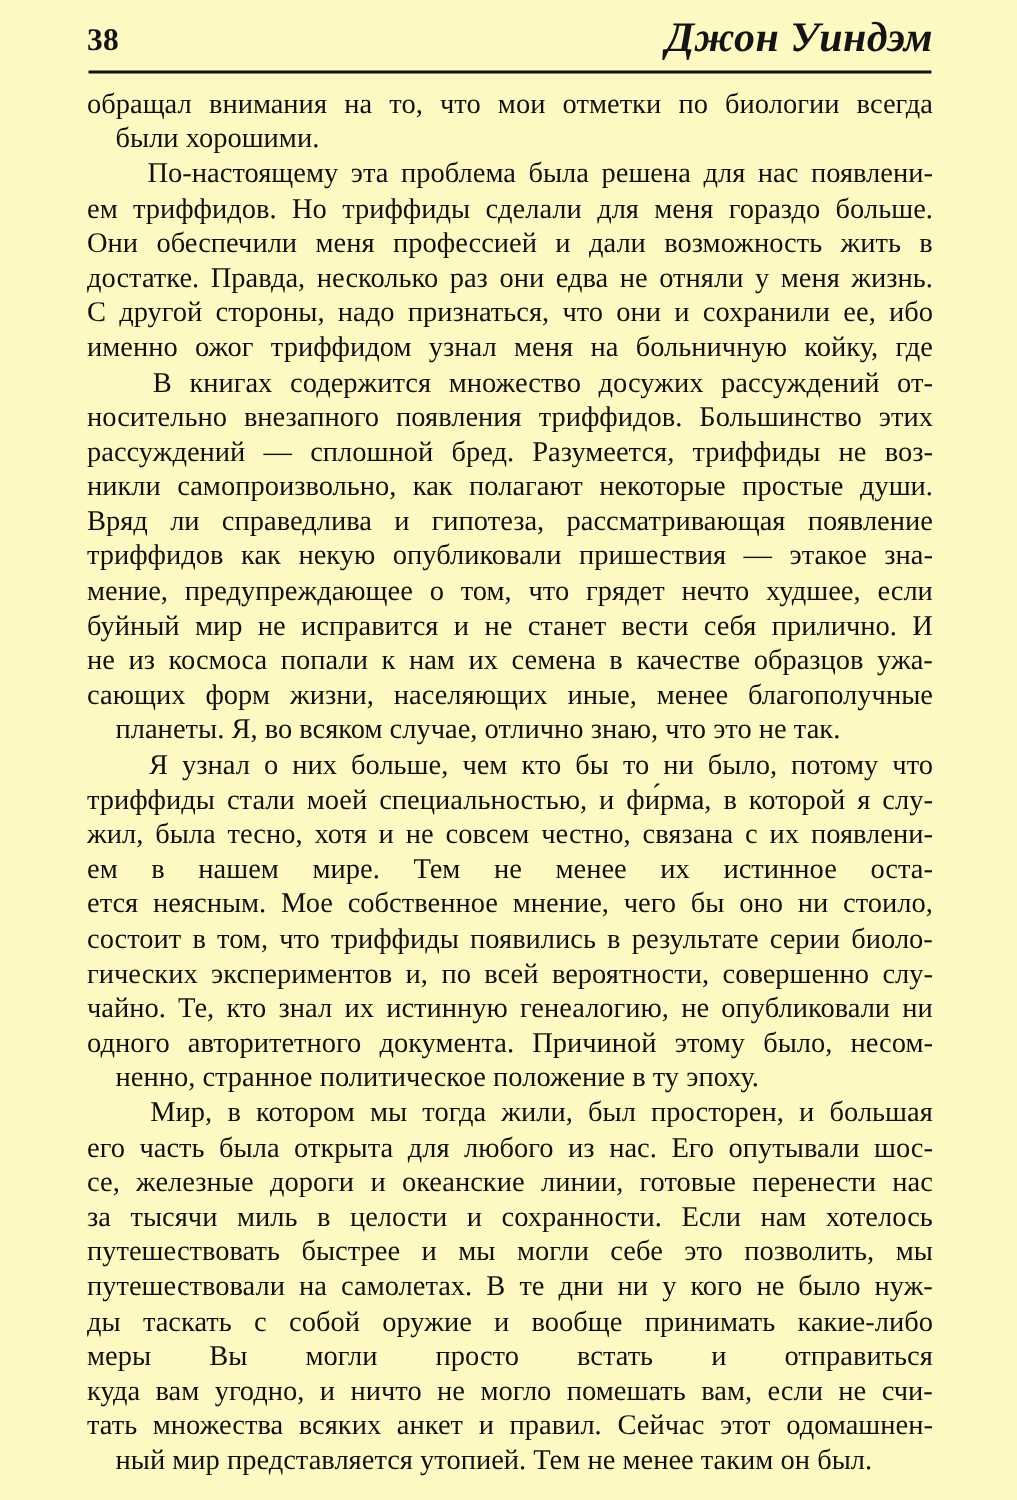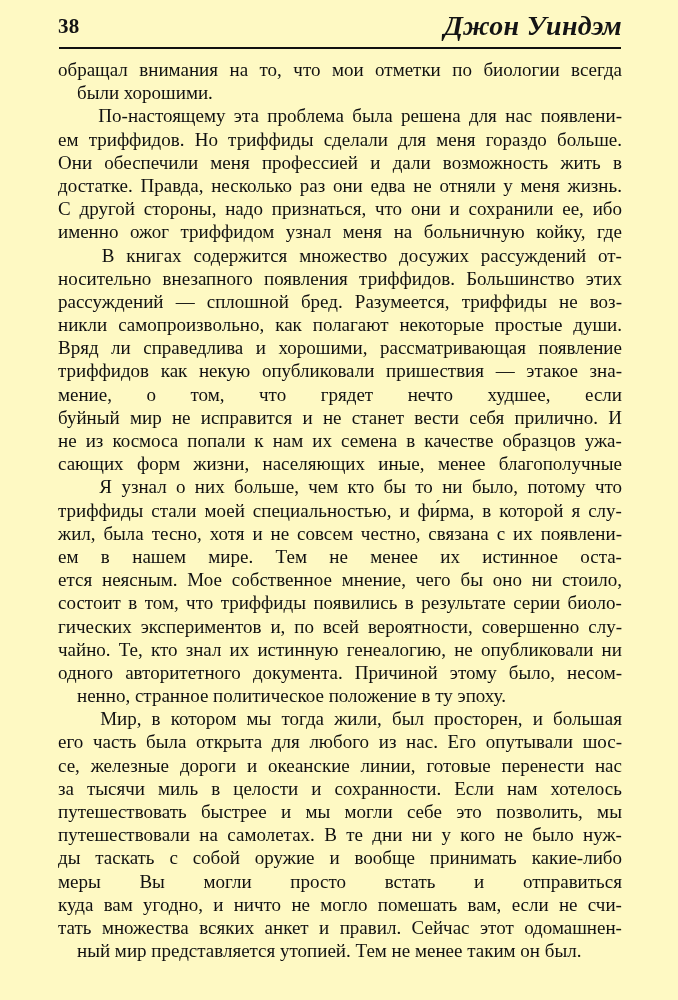--- a/index.html
+++ b/index.html
@@ -124,26 +124,27 @@
         <div class="line just"><span class="w">Они</span><span class="w">обеспечили</span><span class="w">меня</span><span class="w">профессией</span><span class="w">и</span><span class="w">дали</span><span class="w">возможность</span><span class="w">жить</span><span class="w">в</span></div>
         <div class="line just"><span class="w">достатке.</span><span class="w">Правда,</span><span class="w">несколько</span><span class="w">раз</span><span class="w">они</span><span class="w">едва</span><span class="w">не</span><span class="w">отняли</span><span class="w">у</span><span class="w">меня</span><span class="w">жизнь.</span></div>
         <div class="line just"><span class="w">С</span><span class="w">другой</span><span class="w">стороны,</span><span class="w">надо</span><span class="w">признаться,</span><span class="w">что</span><span class="w">они</span><span class="w">и</span><span class="w">сохранили</span><span class="w">ее,</span><span class="w">ибо</span></div>
         <div class="line just"><span class="w">именно</span><span class="w">ожог</span><span class="w">триффидом</span><span class="w">узнал</span><span class="w">меня</span><span class="w">на</span><span class="w">больничную</span><span class="w">койку,</span><span class="w">где</span></div>
       </div>
       <div class="para">
         <div class="line just indent"><span class="w">В</span><span class="w">книгах</span><span class="w">содержится</span><span class="w">множество</span><span class="w">досужих</span><span class="w">рассуждений</span><span class="w">от-</span></div>
         <div class="line just"><span class="w">носительно</span><span class="w">внезапного</span><span class="w">появления</span><span class="w">триффидов.</span><span class="w">Большинство</span><span class="w">этих</span></div>
         <div class="line just"><span class="w">рассуждений</span><span class="w">—</span><span class="w">сплошной</span><span class="w">бред.</span><span class="w">Разумеется,</span><span class="w">триффиды</span><span class="w">не</span><span class="w">воз-</span></div>
         <div class="line just"><span class="w">никли</span><span class="w">самопроизвольно,</span><span class="w">как</span><span class="w">полагают</span><span class="w">некоторые</span><span class="w">простые</span><span class="w">души.</span></div>
-        <div class="line just"><span class="w">Вряд</span><span class="w">ли</span><span class="w">справедлива</span><span class="w">и</span><span class="w">хорошими,</span><span class="w">рассматривающая</span><span class="w">появление</span></div>
+        <div class="line just"><span class="w">Вряд</span><span class="w">ли</span><span class="w">справедлива</span><span class="w">и</span><span class="w">гипотеза,</span><span class="w">рассматривающая</span><span class="w">появление</span></div>
         <div class="line just"><span class="w">триффидов</span><span class="w">как</span><span class="w">некую</span><span class="w">опубликовали</span><span class="w">пришествия</span><span class="w">—</span><span class="w">этакое</span><span class="w">зна-</span></div>
-        <div class="line just"><span class="w">мение,</span><span class="w">о</span><span class="w">том,</span><span class="w">что</span><span class="w">грядет</span><span class="w">нечто</span><span class="w">худшее,</span><span class="w">если</span></div>
+        <div class="line just"><span class="w">мение,</span><span class="w">предупреждающее</span><span class="w">о</span><span class="w">том,</span><span class="w">что</span><span class="w">грядет</span><span class="w">нечто</span><span class="w">худшее,</span><span class="w">если</span></div>
         <div class="line just"><span class="w">буйный</span><span class="w">мир</span><span class="w">не</span><span class="w">исправится</span><span class="w">и</span><span class="w">не</span><span class="w">станет</span><span class="w">вести</span><span class="w">себя</span><span class="w">прилично.</span><span class="w">И</span></div>
         <div class="line just"><span class="w">не</span><span class="w">из</span><span class="w">космоса</span><span class="w">попали</span><span class="w">к</span><span class="w">нам</span><span class="w">их</span><span class="w">семена</span><span class="w">в</span><span class="w">качестве</span><span class="w">образцов</span><span class="w">ужа-</span></div>
         <div class="line just"><span class="w">сающих</span><span class="w">форм</span><span class="w">жизни,</span><span class="w">населяющих</span><span class="w">иные,</span><span class="w">менее</span><span class="w">благополучные</span></div>
+        <div class="line last">планеты. Я, во всяком случае, отлично знаю, что это не так.</div>
       </div>
       <div class="para">
         <div class="line just indent"><span class="w">Я</span><span class="w">узнал</span><span class="w">о</span><span class="w">них</span><span class="w">больше,</span><span class="w">чем</span><span class="w">кто</span><span class="w">бы</span><span class="w">то</span><span class="w">ни</span><span class="w">было,</span><span class="w">потому</span><span class="w">что</span></div>
         <div class="line just"><span class="w">триффиды</span><span class="w">стали</span><span class="w">моей</span><span class="w">специальностью,</span><span class="w">и</span><span class="w">фи́рма,</span><span class="w">в</span><span class="w">которой</span><span class="w">я</span><span class="w">слу-</span></div>
         <div class="line just"><span class="w">жил,</span><span class="w">была</span><span class="w">тесно,</span><span class="w">хотя</span><span class="w">и</span><span class="w">не</span><span class="w">совсем</span><span class="w">честно,</span><span class="w">связана</span><span class="w">с</span><span class="w">их</span><span class="w">появлени-</span></div>
         <div class="line just"><span class="w">ем</span><span class="w">в</span><span class="w">нашем</span><span class="w">мире.</span><span class="w">Тем</span><span class="w">не</span><span class="w">менее</span><span class="w">их</span><span class="w">истинное</span><span class="w">оста-</span></div>
         <div class="line just"><span class="w">ется</span><span class="w">неясным.</span><span class="w">Мое</span><span class="w">собственное</span><span class="w">мнение,</span><span class="w">чего</span><span class="w">бы</span><span class="w">оно</span><span class="w">ни</span><span class="w">стоило,</span></div>
         <div class="line just"><span class="w">состоит</span><span class="w">в</span><span class="w">том,</span><span class="w">что</span><span class="w">триффиды</span><span class="w">появились</span><span class="w">в</span><span class="w">результате</span><span class="w">серии</span><span class="w">биоло-</span></div>
         <div class="line just"><span class="w">гических</span><span class="w">экспериментов</span><span class="w">и,</span><span class="w">по</span><span class="w">всей</span><span class="w">вероятности,</span><span class="w">совершенно</span><span class="w">слу-</span></div>
         <div class="line just"><span class="w">чайно.</span><span class="w">Те,</span><span class="w">кто</span><span class="w">знал</span><span class="w">их</span><span class="w">истинную</span><span class="w">генеалогию,</span><span class="w">не</span><span class="w">опубликовали</span><span class="w">ни</span></div>

